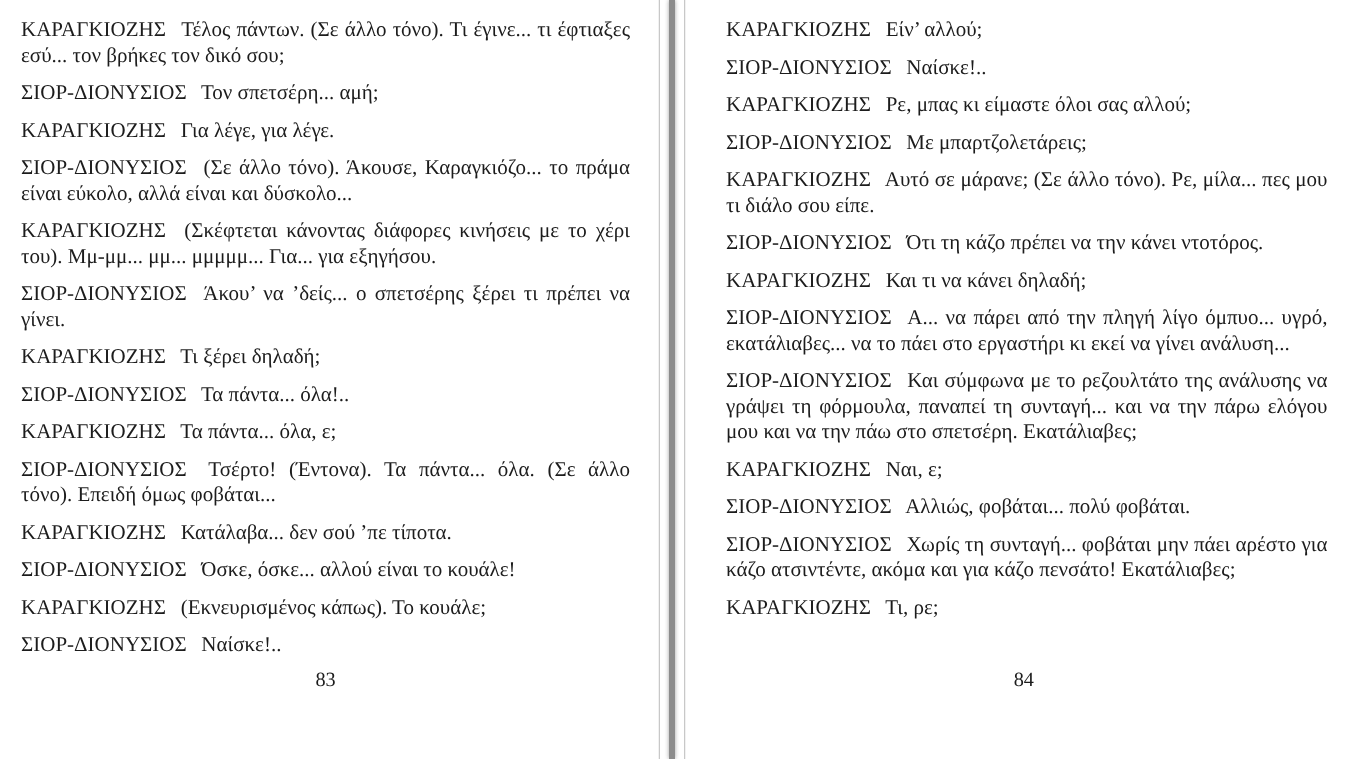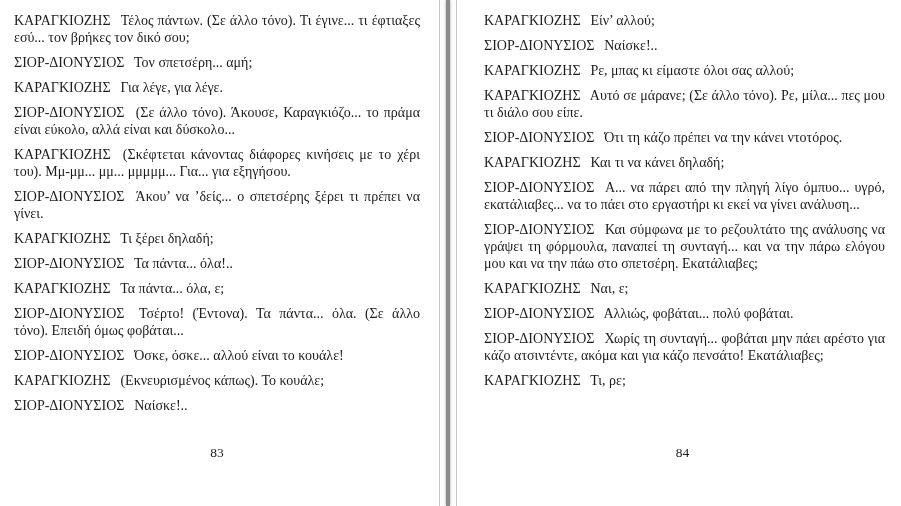--- a/index.html
+++ b/index.html
@@ -63,36 +63,38 @@
         <p class="dialogue-line"><span class="speaker">ΚΑΡΑΓΚΙΟΖΗΣ</span> <span class="speech">Τέλος πάντων. (Σε άλλο τόνο). Τι έγινε... τι έφτιαξες εσύ... τον βρήκες τον δικό σου;</span></p>
         <p class="dialogue-line"><span class="speaker">ΣΙΟΡ-ΔΙΟΝΥΣΙΟΣ</span> <span class="speech">Τον σπετσέρη... αμή;</span></p>
         <p class="dialogue-line"><span class="speaker">ΚΑΡΑΓΚΙΟΖΗΣ</span> <span class="speech">Για λέγε, για λέγε.</span></p>
         <p class="dialogue-line"><span class="speaker">ΣΙΟΡ-ΔΙΟΝΥΣΙΟΣ</span> <span class="speech">(Σε άλλο τόνο). Άκουσε, Καραγκιόζο... το πράμα είναι εύκολο, αλλά είναι και δύσκολο...</span></p>
         <p class="dialogue-line"><span class="speaker">ΚΑΡΑΓΚΙΟΖΗΣ</span> <span class="speech">(Σκέφτεται κάνοντας διάφορες κινήσεις με το χέρι του). Μμ-μμ... μμ... μμμμμ... Για... για εξηγήσου.</span></p>
         <p class="dialogue-line"><span class="speaker">ΣΙΟΡ-ΔΙΟΝΥΣΙΟΣ</span> <span class="speech">Άκου’ να ’δείς... ο σπετσέρης ξέρει τι πρέπει να γίνει.</span></p>
         <p class="dialogue-line"><span class="speaker">ΚΑΡΑΓΚΙΟΖΗΣ</span> <span class="speech">Τι ξέρει δηλαδή;</span></p>
         <p class="dialogue-line"><span class="speaker">ΣΙΟΡ-ΔΙΟΝΥΣΙΟΣ</span> <span class="speech">Τα πάντα... όλα!..</span></p>
         <p class="dialogue-line"><span class="speaker">ΚΑΡΑΓΚΙΟΖΗΣ</span> <span class="speech">Τα πάντα... όλα, ε;</span></p>
         <p class="dialogue-line"><span class="speaker">ΣΙΟΡ-ΔΙΟΝΥΣΙΟΣ</span> <span class="speech">Τσέρτο! (Έντονα). Τα πάντα... όλα. (Σε άλλο τόνο). Επειδή όμως φοβάται...</span></p>
+        <p class="dialogue-line"><span class="speaker">ΚΑΡΑΓΚΙΟΖΗΣ</span> <span class="speech">Κατάλαβα... δεν σού ’πε τίποτα.</span></p>
         <p class="dialogue-line"><span class="speaker">ΣΙΟΡ-ΔΙΟΝΥΣΙΟΣ</span> <span class="speech">Όσκε, όσκε... αλλού είναι το κουάλε!</span></p>
         <p class="dialogue-line"><span class="speaker">ΚΑΡΑΓΚΙΟΖΗΣ</span> <span class="speech">(Εκνευρισμένος κάπως). Το κουάλε;</span></p>
         <p class="dialogue-line"><span class="speaker">ΣΙΟΡ-ΔΙΟΝΥΣΙΟΣ</span> <span class="speech">Ναίσκε!..</span></p>
       </div>
     <div class="page-number">83</div>
   </div>
 
   <div class="gutter">
     <div class="spine-line"></div>
   </div>
 
   <div class="page page-right">
     <div class="page-content">
         <p class="dialogue-line"><span class="speaker">ΚΑΡΑΓΚΙΟΖΗΣ</span> <span class="speech">Είν’ αλλού;</span></p>
         <p class="dialogue-line"><span class="speaker">ΣΙΟΡ-ΔΙΟΝΥΣΙΟΣ</span> <span class="speech">Ναίσκε!..</span></p>
         <p class="dialogue-line"><span class="speaker">ΚΑΡΑΓΚΙΟΖΗΣ</span> <span class="speech">Ρε, μπας κι είμαστε όλοι σας αλλού;</span></p>
+        <p class="dialogue-line"><span class="speaker">ΣΙΟΡ-ΔΙΟΝΥΣΙΟΣ</span> <span class="speech">Με μπαρτζολετάρεις;</span></p>
         <p class="dialogue-line"><span class="speaker">ΚΑΡΑΓΚΙΟΖΗΣ</span> <span class="speech">Αυτό σε μάρανε; (Σε άλλο τόνο). Ρε, μίλα... πες μου τι διάλο σου είπε.</span></p>
         <p class="dialogue-line"><span class="speaker">ΣΙΟΡ-ΔΙΟΝΥΣΙΟΣ</span> <span class="speech">Ότι τη κάζο πρέπει να την κάνει ντοτόρος.</span></p>
         <p class="dialogue-line"><span class="speaker">ΚΑΡΑΓΚΙΟΖΗΣ</span> <span class="speech">Και τι να κάνει δηλαδή;</span></p>
         <p class="dialogue-line"><span class="speaker">ΣΙΟΡ-ΔΙΟΝΥΣΙΟΣ</span> <span class="speech">Α... να πάρει από την πληγή λίγο όμπυο... υγρό, εκατάλιαβες... να το πάει στο εργαστήρι κι εκεί να γίνει ανάλυση...</span></p>
         <p class="dialogue-line"><span class="speaker">ΣΙΟΡ-ΔΙΟΝΥΣΙΟΣ</span> <span class="speech">Και σύμφωνα με το ρεζουλτάτο της ανάλυσης να γράψει τη φόρμουλα, παναπεί τη συνταγή... και να την πάρω ελόγου μου και να την πάω στο σπετσέρη. Εκατάλιαβες;</span></p>
         <p class="dialogue-line"><span class="speaker">ΚΑΡΑΓΚΙΟΖΗΣ</span> <span class="speech">Ναι, ε;</span></p>
         <p class="dialogue-line"><span class="speaker">ΣΙΟΡ-ΔΙΟΝΥΣΙΟΣ</span> <span class="speech">Αλλιώς, φοβάται... πολύ φοβάται.</span></p>
         <p class="dialogue-line"><span class="speaker">ΣΙΟΡ-ΔΙΟΝΥΣΙΟΣ</span> <span class="speech">Χωρίς τη συνταγή... φοβάται μην πάει αρέστο για κάζο ατσιντέντε, ακόμα και για κάζο πενσάτο! Εκατάλιαβες;</span></p>
         <p class="dialogue-line"><span class="speaker">ΚΑΡΑΓΚΙΟΖΗΣ</span> <span class="speech">Τι, ρε;</span></p>
       </div>

